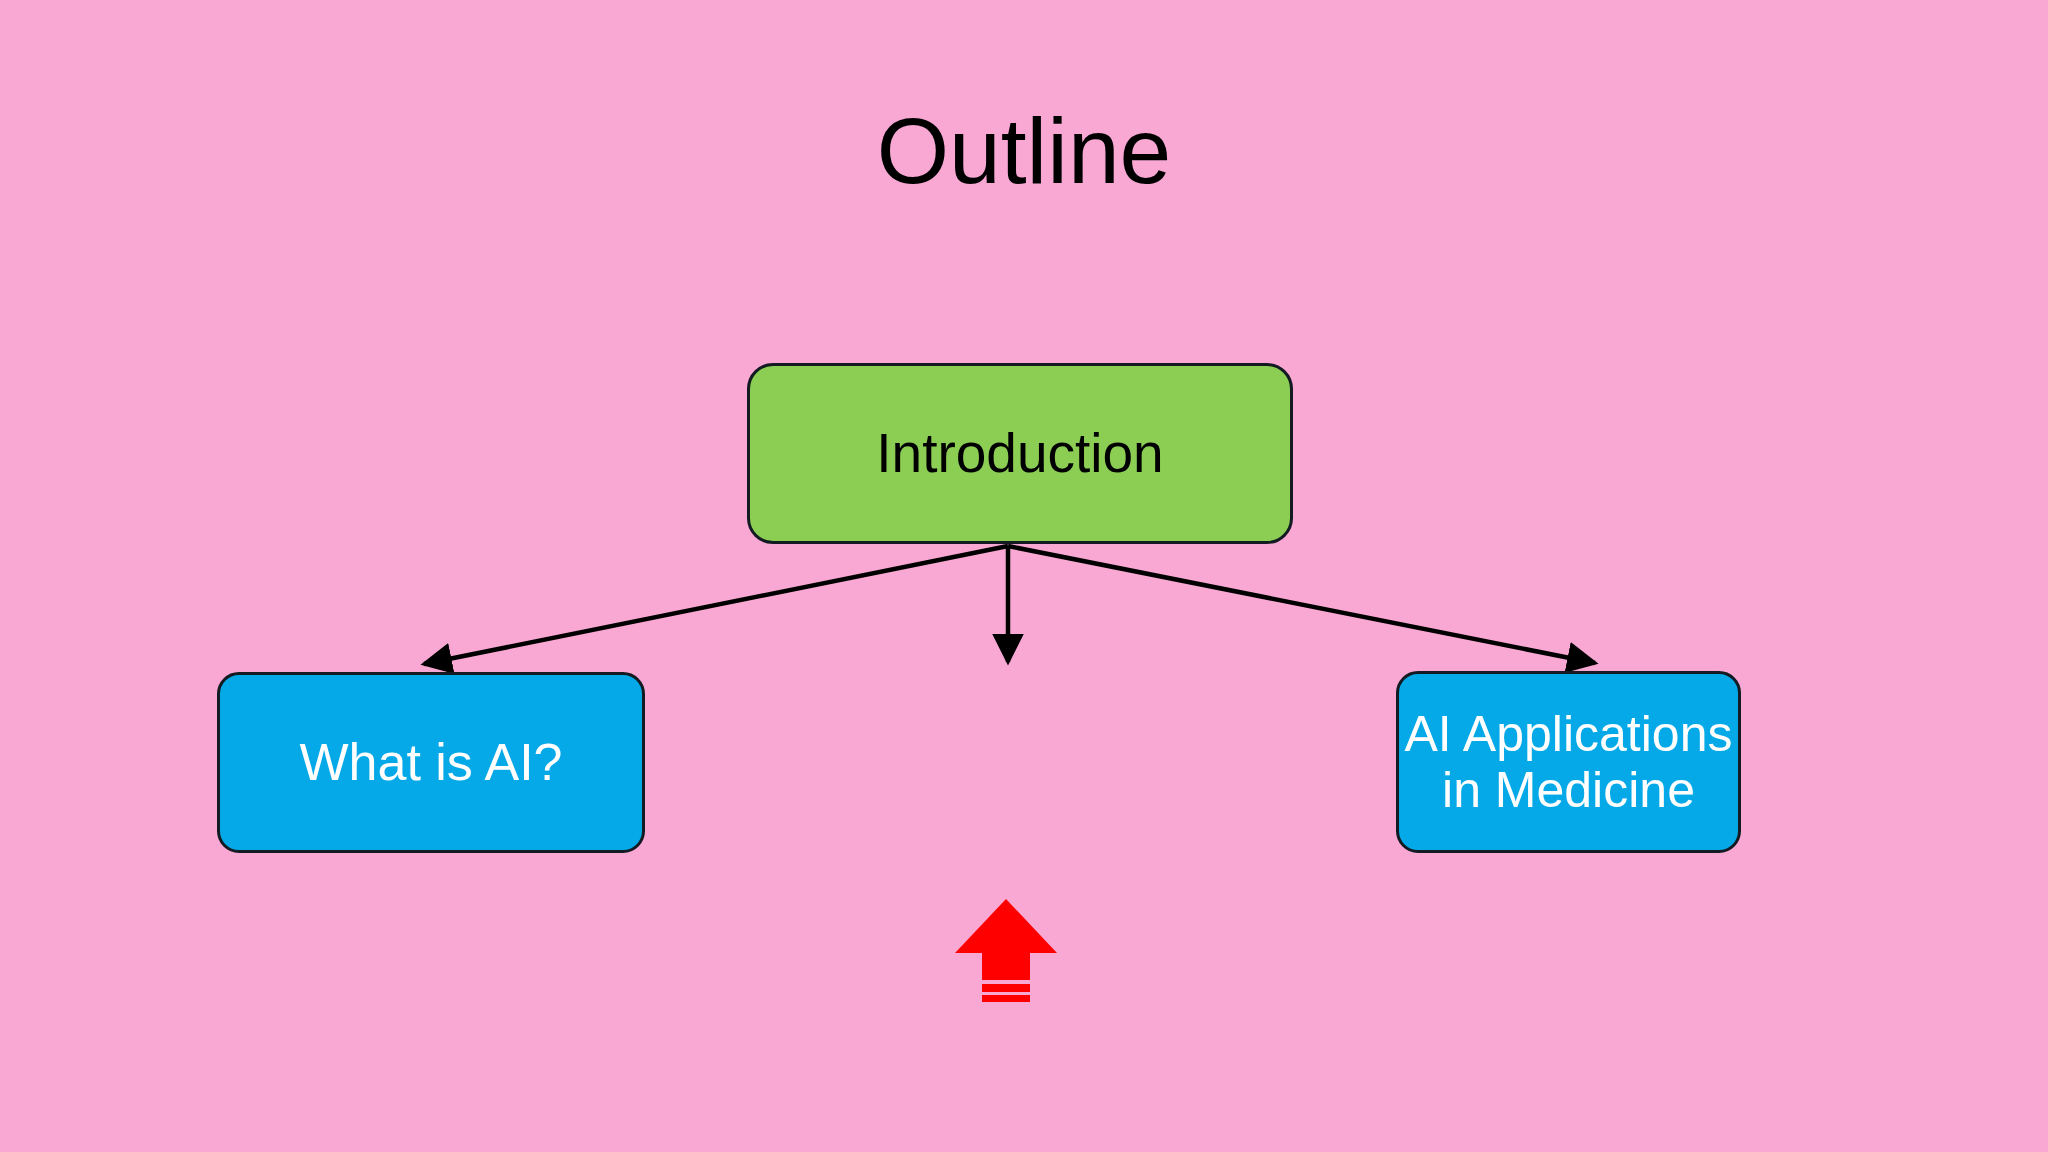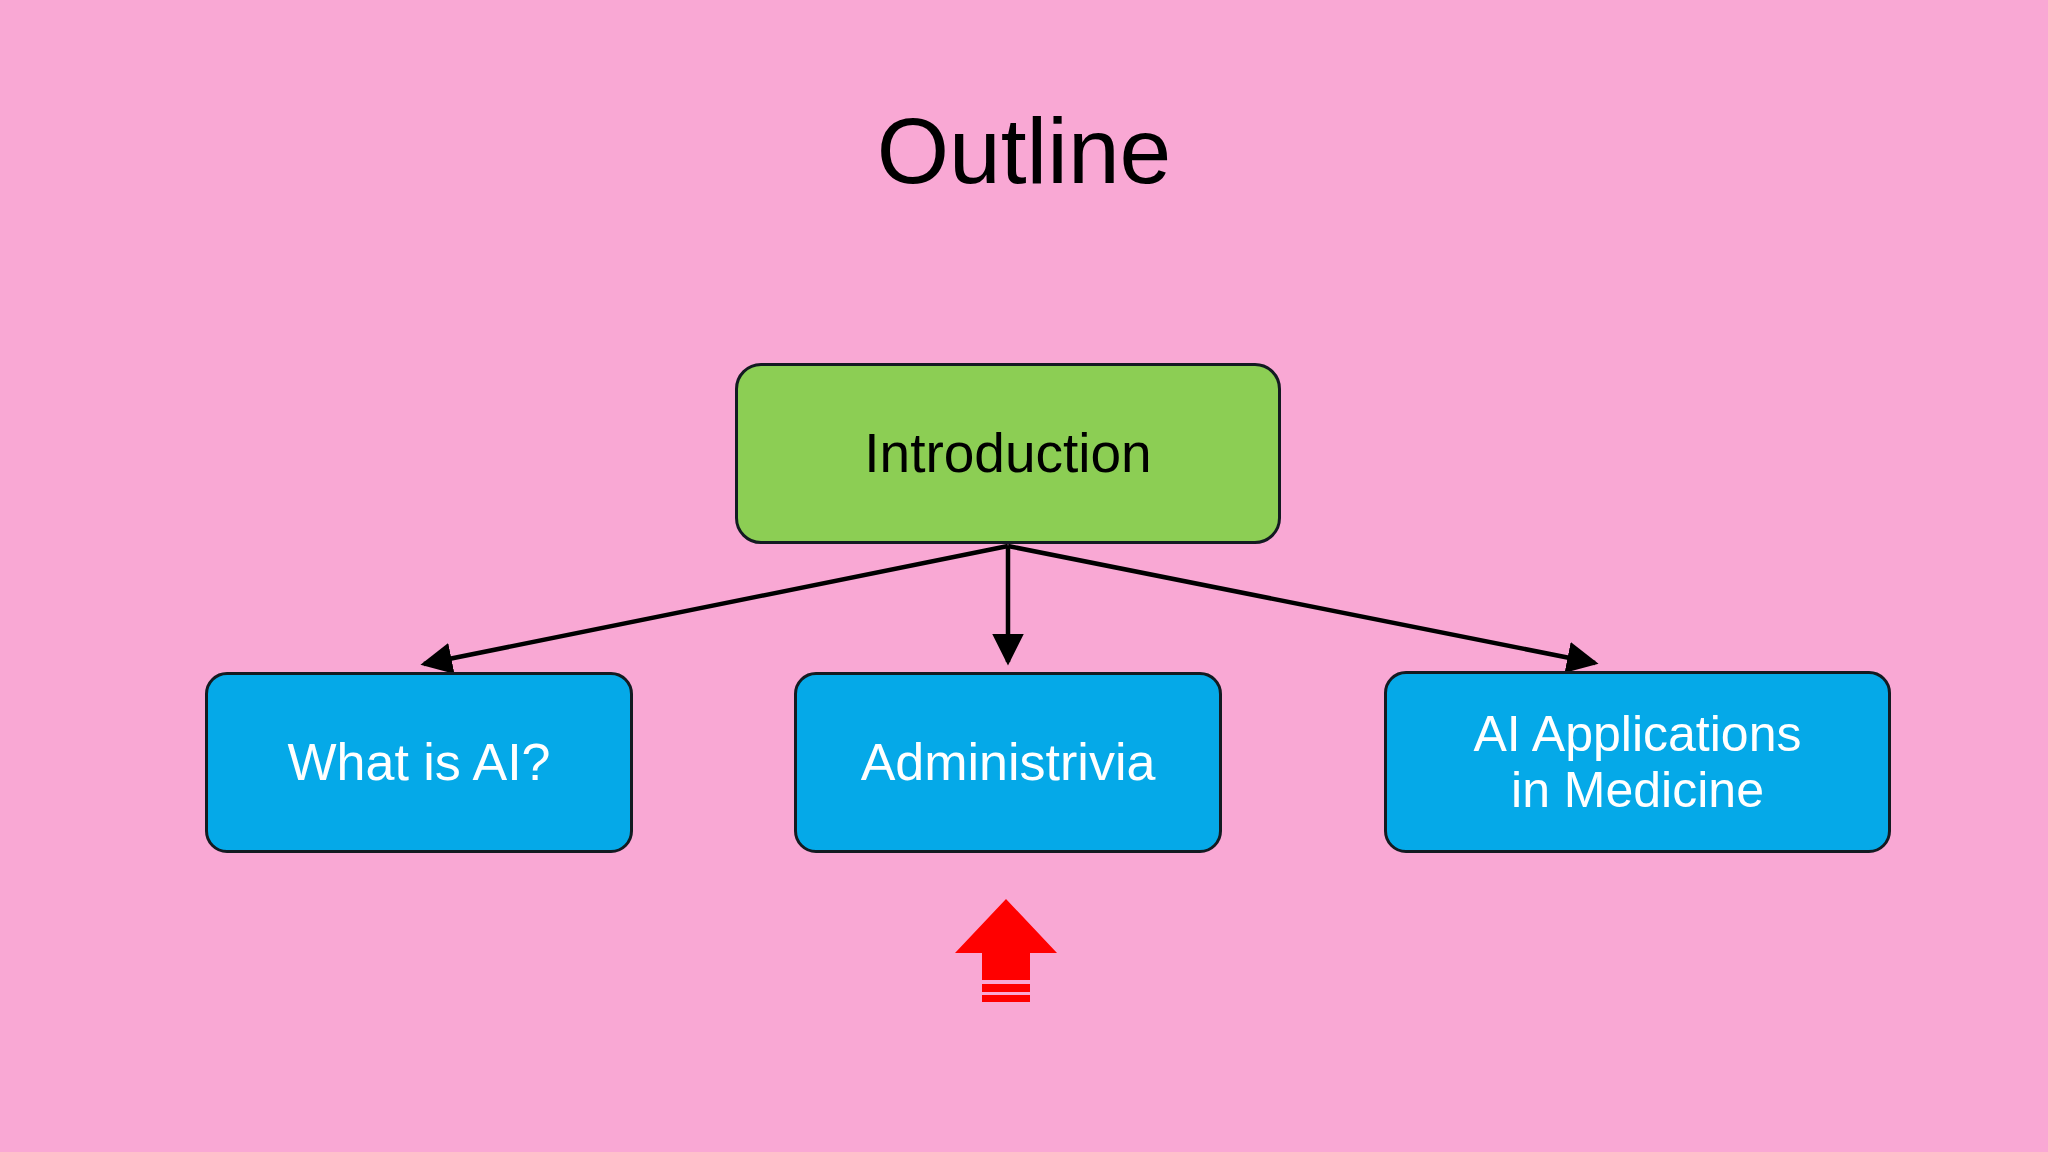--- a/index.html
+++ b/index.html
@@ -35,20 +35,21 @@
   
   .node {
     position: absolute;
     box-sizing: border-box;
     display: flex;
     align-items: center;
     justify-content: center;
     text-align: center;
     border: 3px solid #131a21;
     border-radius: 22px;
+    margin-left: 12px;
   }
   .node .node-label {
     display: block;
     width: 100%;
     white-space: pre-line;
   }
 
   #node-introduction {
     left: 735px;
     top: 363px;
@@ -81,21 +82,21 @@
   }
   #node-administrivia {
     left: 794px;
     top: 672px;
     width: 428px;
     height: 181px;
   }
   #node-ai-applications {
     left: 1384px;
     top: 671px;
-    width: 507px;
+    width: 345px;
     height: 182px;
   }
   #node-ai-applications .node-label {
     font-size: 50px;
     line-height: 1.12;
   }
 
   
   #connectors {
     position: absolute;
@@ -137,23 +138,20 @@
   </svg>
 
   <div class="node" id="node-introduction">
     <span class="node-label">Introduction</span>
   </div>
 
   <div class="node node-blue" id="node-what-is-ai">
     <span class="node-label">What is AI?</span>
   </div>
 
-  <div class="node node-blue" id="node-administrivia">
-    <span class="node-label">Administrivia</span>
-  </div>
 
   <div class="node node-blue" id="node-ai-applications">
     <span class="node-label">AI Applications
 in Medicine</span>
   </div>
 
   <svg id="red-arrow" viewBox="0 0 108 110" xmlns="http://www.w3.org/2000/svg">
     <polygon points="54,3 105,57 78,57 78,84 30,84 30,57 3,57" fill="#FF0000"></polygon>
     <rect x="30" y="88" width="48" height="8" fill="#FF0000"></rect>
     <rect x="30" y="99" width="48" height="7" fill="#FF0000"></rect>

